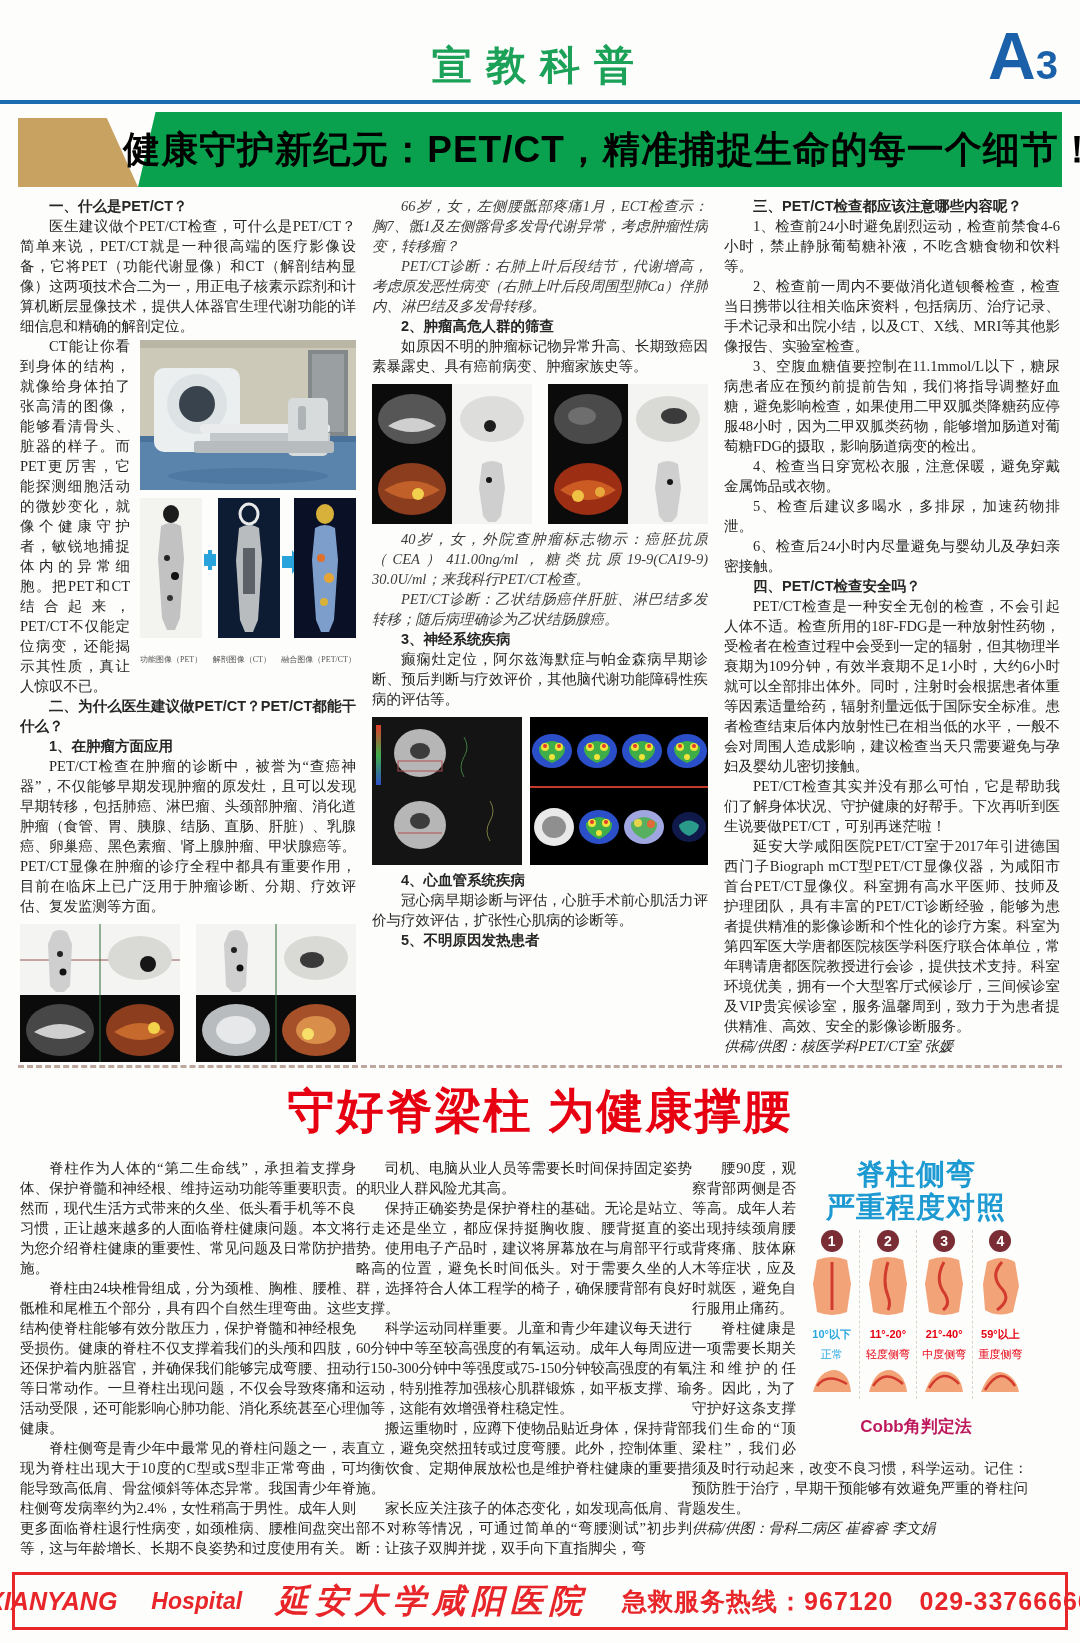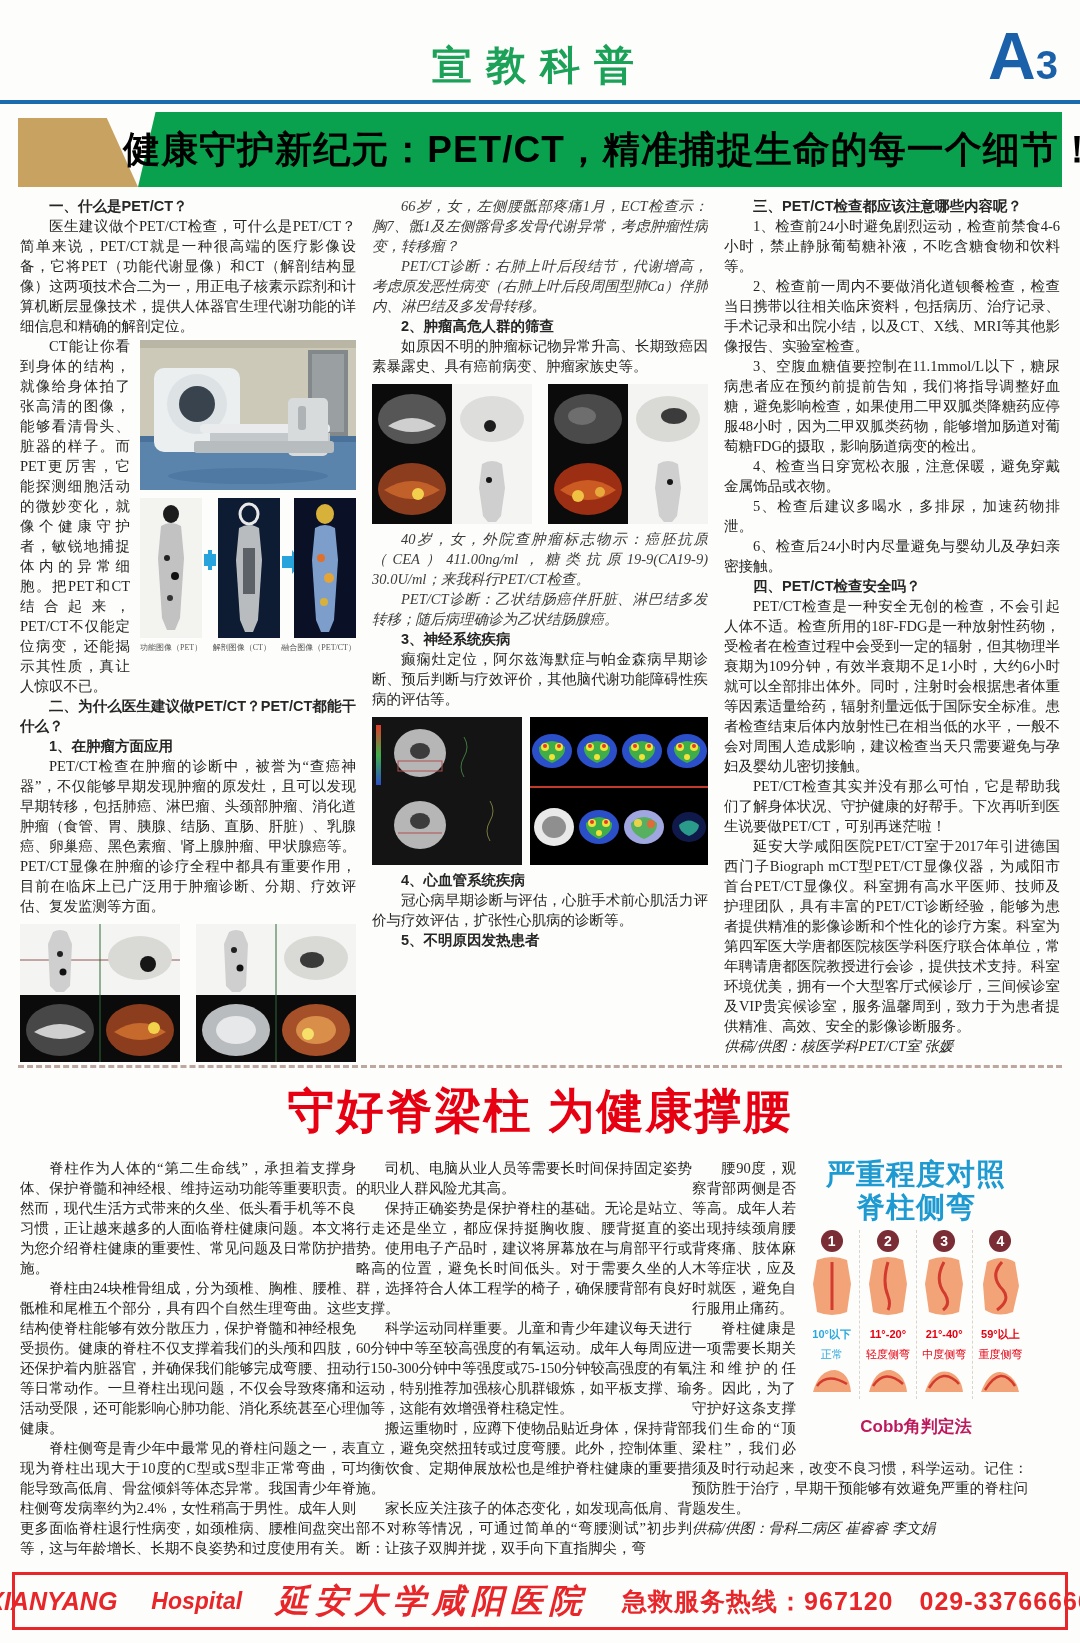--- a/index.html
+++ b/index.html
@@ -36,21 +36,21 @@
   .head { font-family:"Liberation Sans","DejaVu Sans",sans-serif; font-weight:700; }
   .case { font-style:italic; color:#3c3c3c; }
   .byline { font-style:italic; padding-right:4px; margin-top:2px;
     text-indent:0 !important; }
   .clear-r { clear:right; }
 
   
   .img-stack { float:right; width:216px; margin:4px 0 6px 10px; }
   .img-stack svg { display:block; }
   .fusion-captions { display:flex; justify-content:space-between; font-size:8px;
-    color:#555; margin-top:0; }
+    color:#555; margin-top:12px; }
   .scan-img { margin-top:8px; }
 
   
   .dash-divider { position:absolute; top:1065px; left:18px; width:1044px;
     border-top:3px dashed #bda79e; }
   .a2-headline { position:absolute; top:1080px; left:0; width:100%; text-align:center;
     color:#e60012; font-family:"Liberation Sans","DejaVu Sans",sans-serif;
     font-weight:900; font-size:47px; letter-spacing:2px; }
   .a2-cols { position:absolute; top:1158px; left:20px; width:1040px; height:402px;
     display:flex; gap:0; }
@@ -333,22 +333,22 @@
       <p>司机、电脑从业人员等需要长时间保持固定姿势的职业人群风险尤其高。</p>
       <p>保持正确姿势是保护脊柱的基础。无论是站立、行走还是坐立，都应保持挺胸收腹、腰背挺直的姿势。使用电子产品时，建议将屏幕放在与肩部平行或略高的位置，避免长时间低头。对于需要久坐的人群，选择符合人体工程学的椅子，确保腰背部有良好支撑。</p>
       <p>科学运动同样重要。儿童和青少年建议每天进行60分钟中等至较高强度的有氧运动。成年人每周应进行150-300分钟中等强度或75-150分钟较高强度的有氧运动，特别推荐加强核心肌群锻炼，如平板支撑、瑜伽等，这能有效增强脊柱稳定性。</p>
       <p>搬运重物时，应蹲下使物品贴近身体，保持背部直立，避免突然扭转或过度弯腰。此外，控制体重、均衡饮食、定期伸展放松也是维护脊柱健康的重要措施。</p>
       <p>家长应关注孩子的体态变化，如发现高低肩、背部不对称等情况，可通过简单的“弯腰测试”初步判断：让孩子双脚并拢，双手向下直指脚尖，弯</p>
     </div>
 
     <div class="col">
 
       <div class="infog">
+        <div class="infog-title">脊柱侧弯</div>
         <div class="infog-title">严重程度对照</div>
-        <div class="infog-title">脊柱侧弯</div>
 
         <div class="grades">
           <div class="grade">
             <div class="g-num">1</div>
             <svg width="46" height="64" viewBox="0 0 46 64">
               <path d="M8 6 Q23 0 38 6 L42 30 38 58 Q23 64 8 58 L4 30 Z" fill="#f2a478"></path>
               <path d="M23 8 L23 56" stroke="#d23b2e" stroke-width="3" fill="none"></path>
             </svg>
             <div class="g-range blue-t">10°以下</div>
             <div class="g-label blue-t">正常</div>

